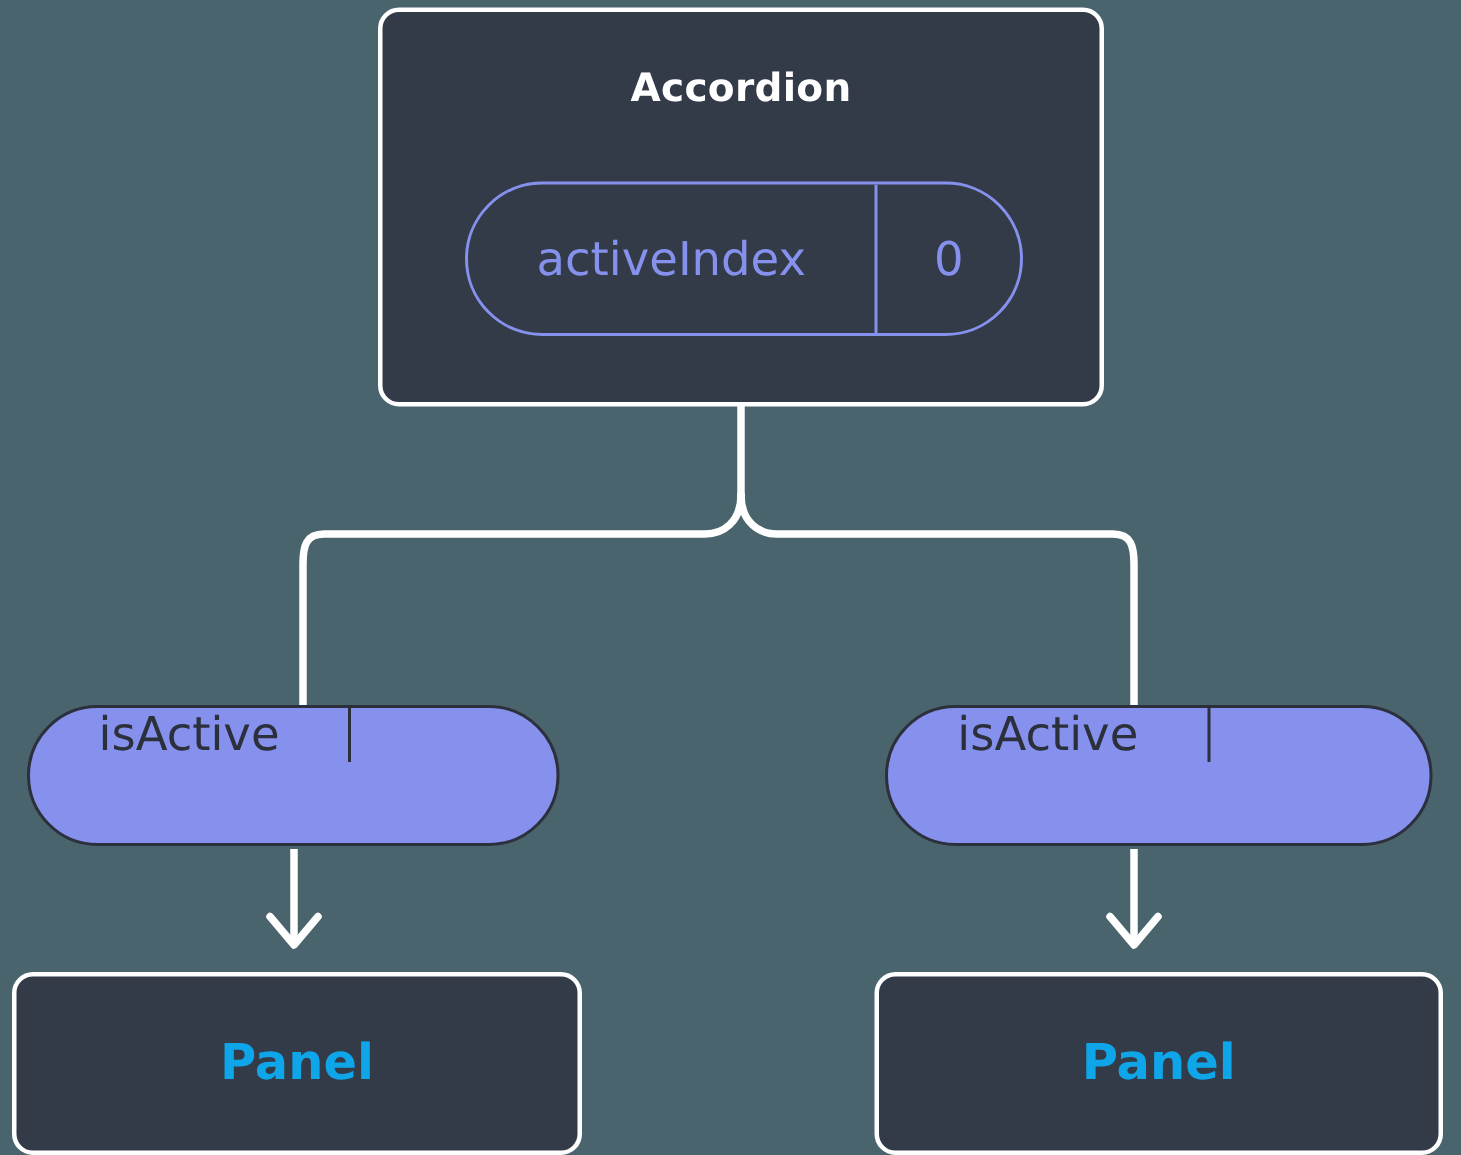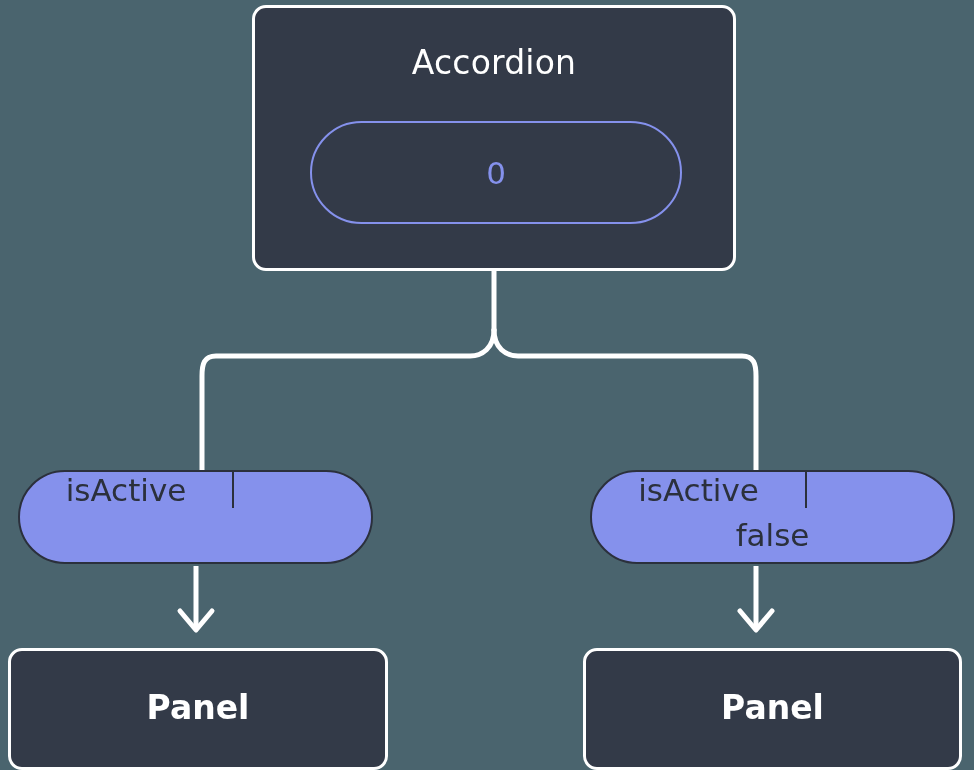--- a/index.html
+++ b/index.html
@@ -43,22 +43,22 @@
   #accordion-node {
     left: 252px;
     top: 5px;
     width: 484px;
     height: 266px;
     justify-content: flex-start;
     padding-top: 38px;
   }
   .node-title {
     color: #ffffff;
-    font-size: 33px;
-    font-weight: 400;
+    font-size: 26px;
+    font-weight: 700;
     letter-spacing: 0.2px;
     line-height: 1;
     white-space: nowrap;
   }
 
   
   .pill-outline {
     position: absolute;
     box-sizing: border-box;
     display: flex;
@@ -150,21 +150,21 @@
   }
   #right-panel-node {
     left: 583px;
     top: 648px;
     width: 379px;
     height: 122px;
     justify-content: center;
     padding-top: 0;
   }
   .panel-title {
-    color: #ffffff;
+    color: #0ea5e9;
     font-size: 33px;
     font-weight: 600;
     line-height: 1;
     white-space: nowrap;
     margin-top: -4px;
   }
 </style>
 </head>
 <body>
 
@@ -190,31 +190,31 @@
     <path d="M 180 611 L 196 630 L 212 611" fill="none" stroke="#ffffff" stroke-width="5" stroke-linecap="round" stroke-linejoin="round"></path>
 
     <path d="M 756 566 L 756 628" fill="none" stroke="#ffffff" stroke-width="5" stroke-linecap="butt"></path>
     <path d="M 740 611 L 756 630 L 772 611" fill="none" stroke="#ffffff" stroke-width="5" stroke-linecap="round" stroke-linejoin="round"></path>
   </svg>
 
   <div class="node-box" id="accordion-node">
     <div class="node-title">Accordion</div>
 
     <div class="pill-outline" id="accordion-state-pill">
+      <div class="pill-key">activeIndex</div>
       <div class="pill-val">0</div>
     </div>
   </div>
 
   <div class="pill-filled" id="left-isactive-pill">
     <div class="pill-key">isActive</div>
   </div>
 
   <div class="pill-filled" id="right-isactive-pill">
     <div class="pill-key">isActive</div>
-    <div class="pill-val">false</div>
   </div>
 
   <div class="node-box" id="left-panel-node">
     <div class="panel-title">Panel</div>
   </div>
 
   <div class="node-box" id="right-panel-node">
     <div class="panel-title">Panel</div>
   </div>
 

